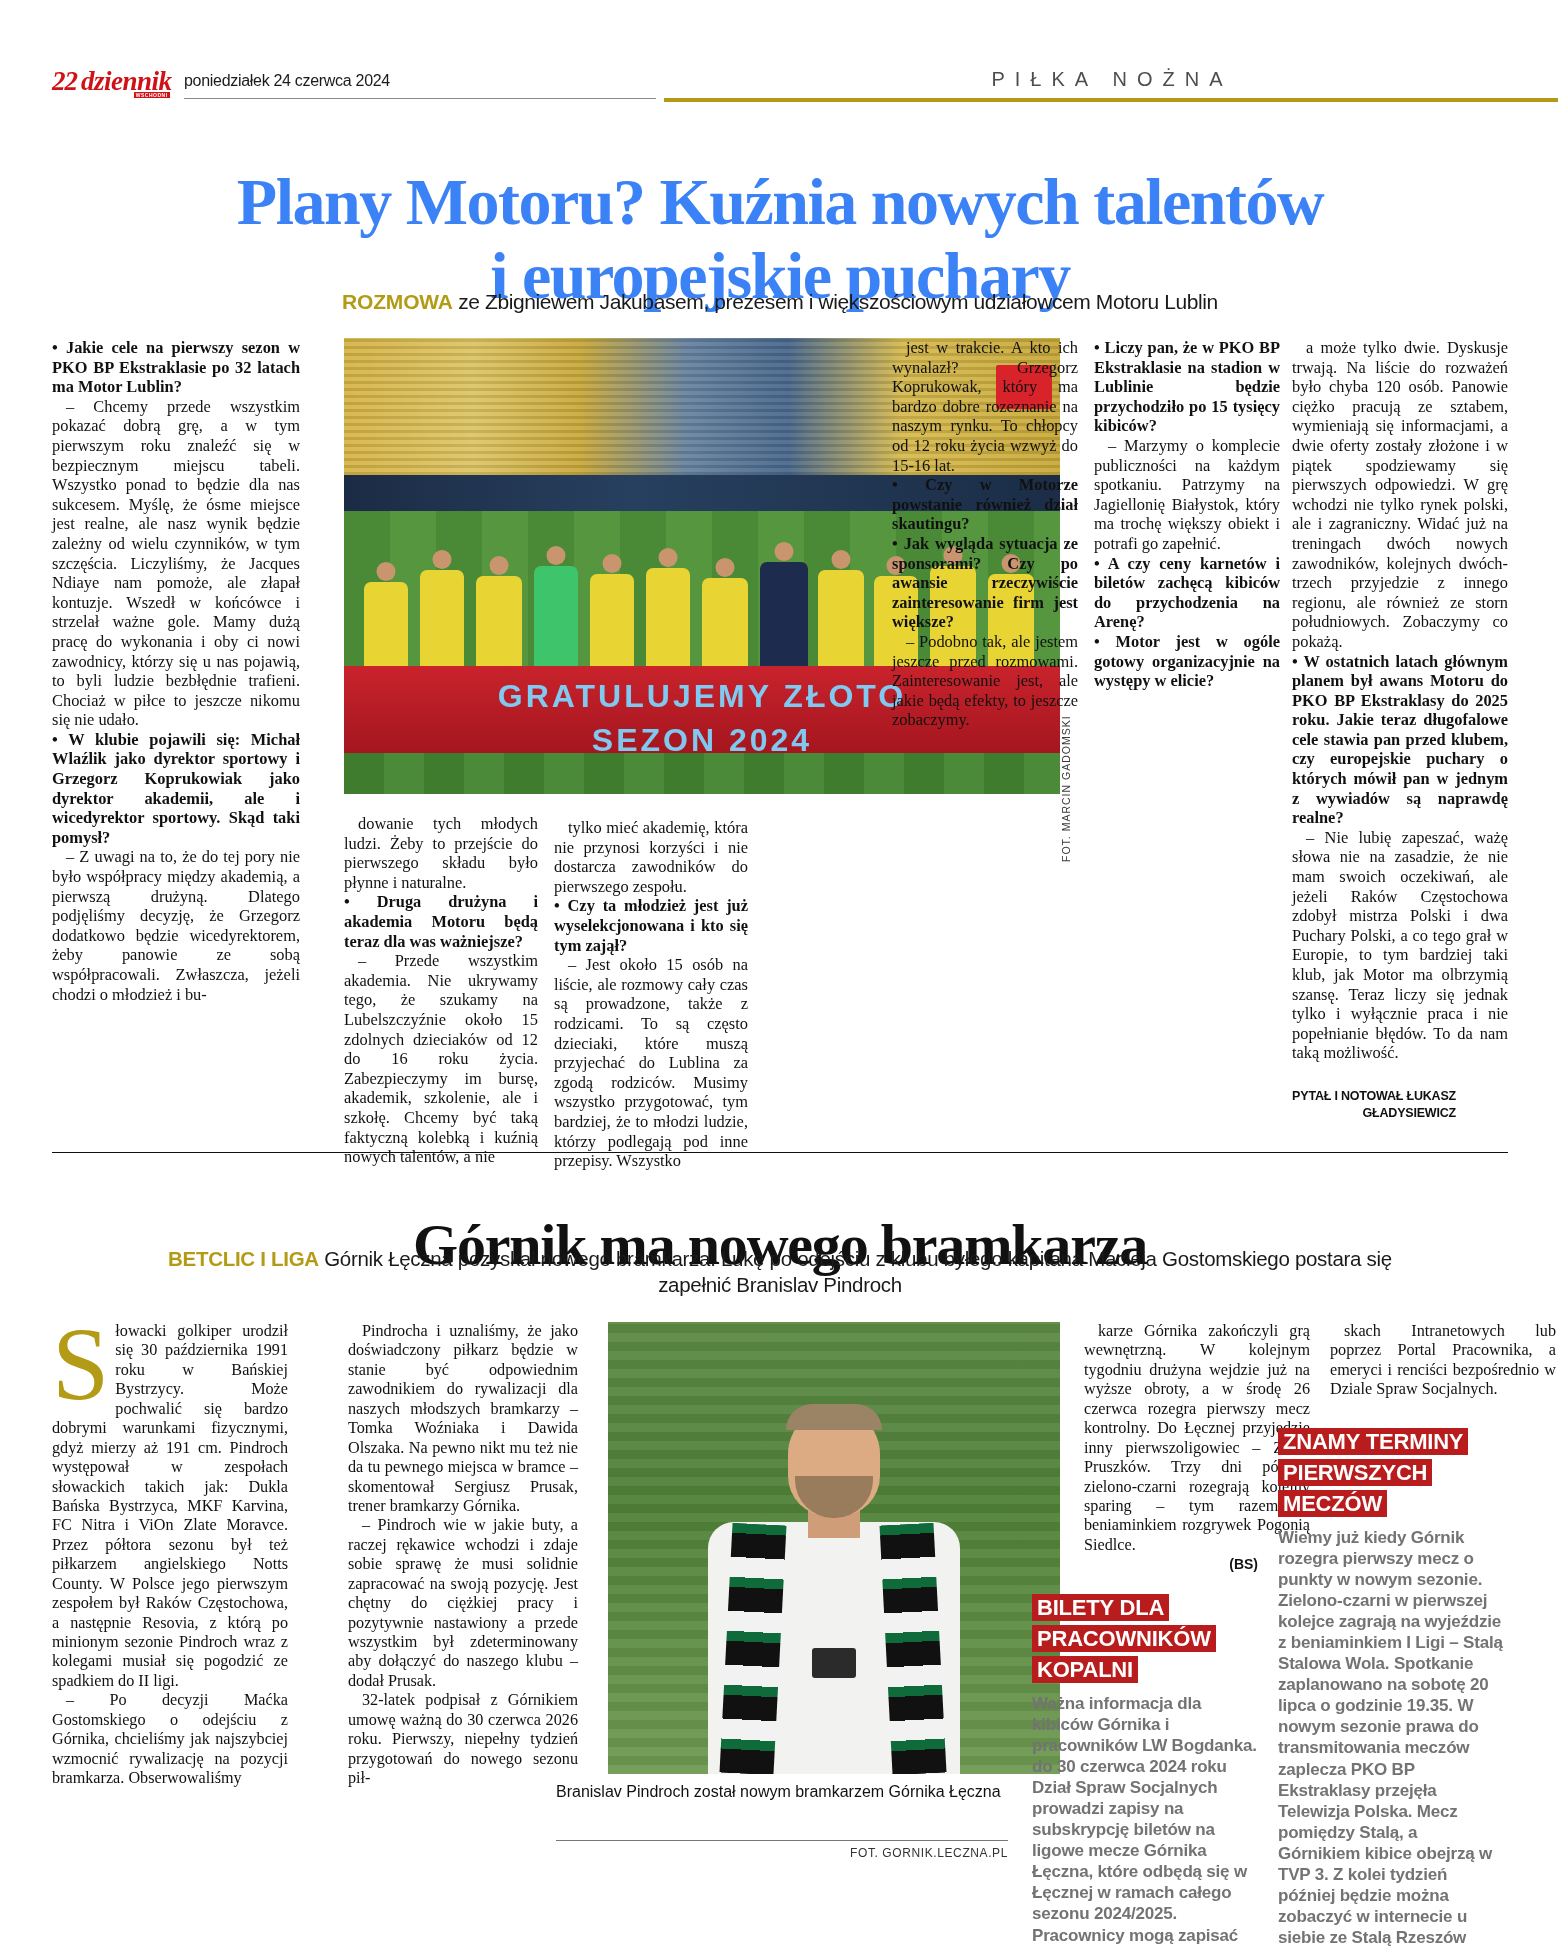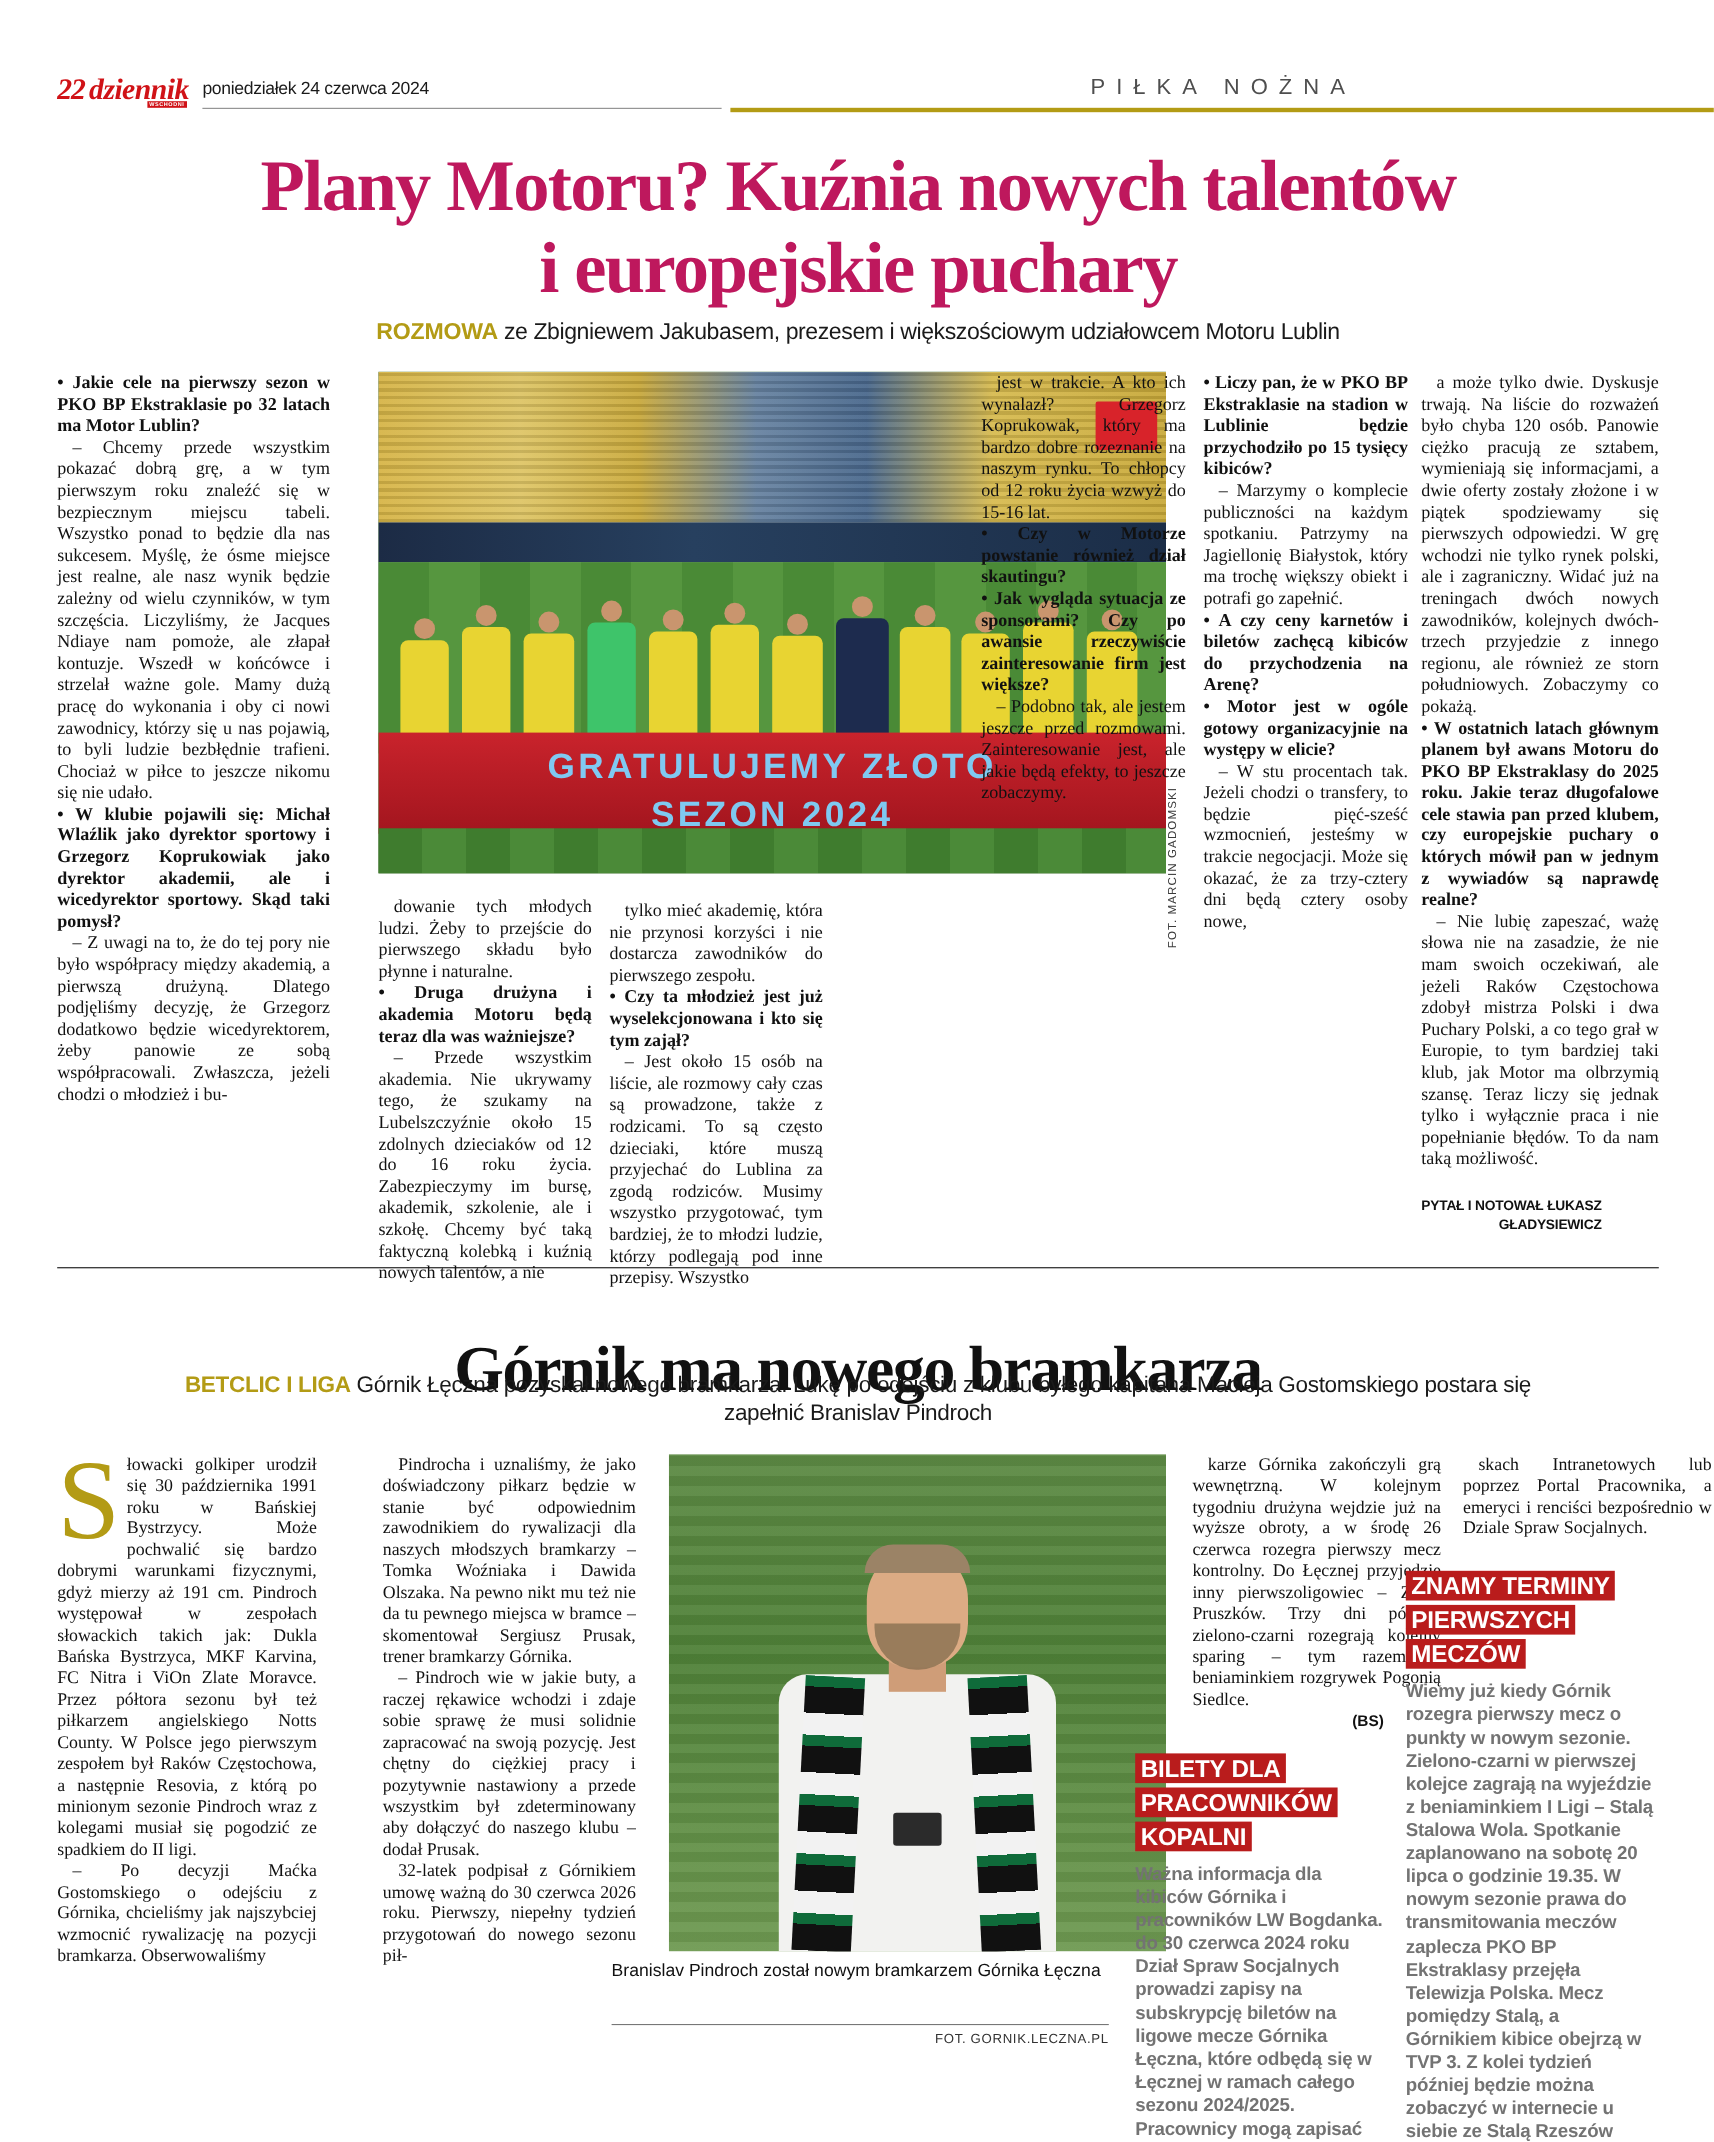--- a/index.html
+++ b/index.html
@@ -24,23 +24,23 @@
     background:#d01217;color:#fff;padding:0 2px;}
   .dateline{position:absolute;left:132px;top:10px;font-family:"Liberation Sans",sans-serif;
     font-size:16px;color:#1a1a1a;letter-spacing:-0.3px;}
   .rule-date{position:absolute;left:132px;top:36px;width:472px;height:1px;background:#8a8a8a;}
   .section-name{position:absolute;left:612px;top:6px;width:896px;text-align:center;
     font-family:"Liberation Sans",sans-serif;font-size:20px;letter-spacing:10px;
     color:#4e4e4e;font-weight:400;}
   .rule-section{position:absolute;left:612px;top:36px;width:896px;height:4px;background:#b39b15;}
 
   
-  .headline1{position:absolute;left:52px;top:92px;width:1456px;text-align:center;
+  .headline1{position:absolute;left:52px;top:124px;width:1456px;text-align:center;
     font-family:"Liberation Serif",serif;font-weight:700;font-size:66px;line-height:1.02;
-    letter-spacing:-1.5px;color:#be185d;}
+    letter-spacing:-1.5px;color:#3b82f6;}
   .headline1 .l2{display:block;margin-top:6px;}
 
   .deck1{position:absolute;left:52px;top:290px;width:1456px;text-align:center;
     font-family:"Liberation Sans",sans-serif;font-size:21px;color:#1a1a1a;letter-spacing:-0.4px;}
   .deck1 .kicker{font-weight:700;color:#b39b15;letter-spacing:-0.2px;}
 
   
   .a1{position:absolute;left:52px;top:338px;width:1456px;height:830px;}
   .col{position:absolute;top:0;font-size:16.4px;line-height:1.195;
     text-align:justify;color:#111;font-family:"Liberation Serif",serif;
@@ -270,21 +270,20 @@
         <p class="">jest w trakcie. A kto ich wynalazł? Grzegorz Koprukowak, który ma bardzo dobre rozeznanie na naszym rynku. To chłopcy od 12 roku życia wzwyż do 15-16 lat.</p>
         <p class="q">• Czy w Motorze powstanie również dział skautingu?</p>
         <p class="q">• Jak wygląda sytuacja ze sponsorami? Czy po awansie rzeczywiście zainteresowanie firm jest większe?</p>
         <p class="">– Podobno tak, ale jestem jeszcze przed rozmowami. Zainteresowanie jest, ale jakie będą efekty, to jeszcze zobaczymy.</p>
       </div>
     <div class="col c5" id="a1c5">
         <p class="q">• Liczy pan, że w PKO BP Ekstraklasie na stadion w Lublinie będzie przychodziło po 15 tysięcy kibiców?</p>
         <p class="">– Marzymy o komplecie publiczności na każdym spotkaniu. Patrzymy na Jagiellonię Białystok, który ma trochę większy obiekt i potrafi go zapełnić.</p>
         <p class="q">• A czy ceny karnetów i biletów zachęcą kibiców do przychodzenia na Arenę?</p>
         <p class="q">• Motor jest w ogóle gotowy organizacyjnie na występy w elicie?</p>
-        <p class="">– W stu procentach tak. Jeżeli chodzi o transfery, to będzie pięć-sześć wzmocnień, jesteśmy w trakcie negocjacji. Może się okazać, że za trzy-cztery dni będą cztery osoby nowe,</p>
       </div>
     <div class="col c6" id="a1c6">
         <p class="">a może tylko dwie. Dyskusje trwają. Na liście do rozważeń było chyba 120 osób. Panowie ciężko pracują ze sztabem, wymieniają się informacjami, a dwie oferty zostały złożone i w piątek spodziewamy się pierwszych odpowiedzi. W grę wchodzi nie tylko rynek polski, ale i zagraniczny. Widać już na treningach dwóch nowych zawodników, kolejnych dwóch-trzech przyjedzie z innego regionu, ale również ze storn południowych. Zobaczymy co pokażą.</p>
         <p class="q">• W ostatnich latach głównym planem był awans Motoru do PKO BP Ekstraklasy do 2025 roku. Jakie teraz długofalowe cele stawia pan przed klubem, czy europejskie puchary o których mówił pan w jednym z wywiadów są naprawdę realne?</p>
         <p class="">– Nie lubię zapeszać, ważę słowa nie na zasadzie, że nie mam swoich oczekiwań, ale jeżeli Raków Częstochowa zdobył mistrza Polski i dwa Puchary Polski, a co tego grał w Europie, to tym bardziej taki klub, jak Motor ma olbrzymią szansę. Teraz liczy się jednak tylko i wyłącznie praca i nie popełnianie błędów. To da nam taką możliwość.</p>
       </div>
   </div>
 
   <div class="byline1">
     <span>PYTAŁ I NOTOWAŁ ŁUKASZ GŁADYSIEWICZ</span>

